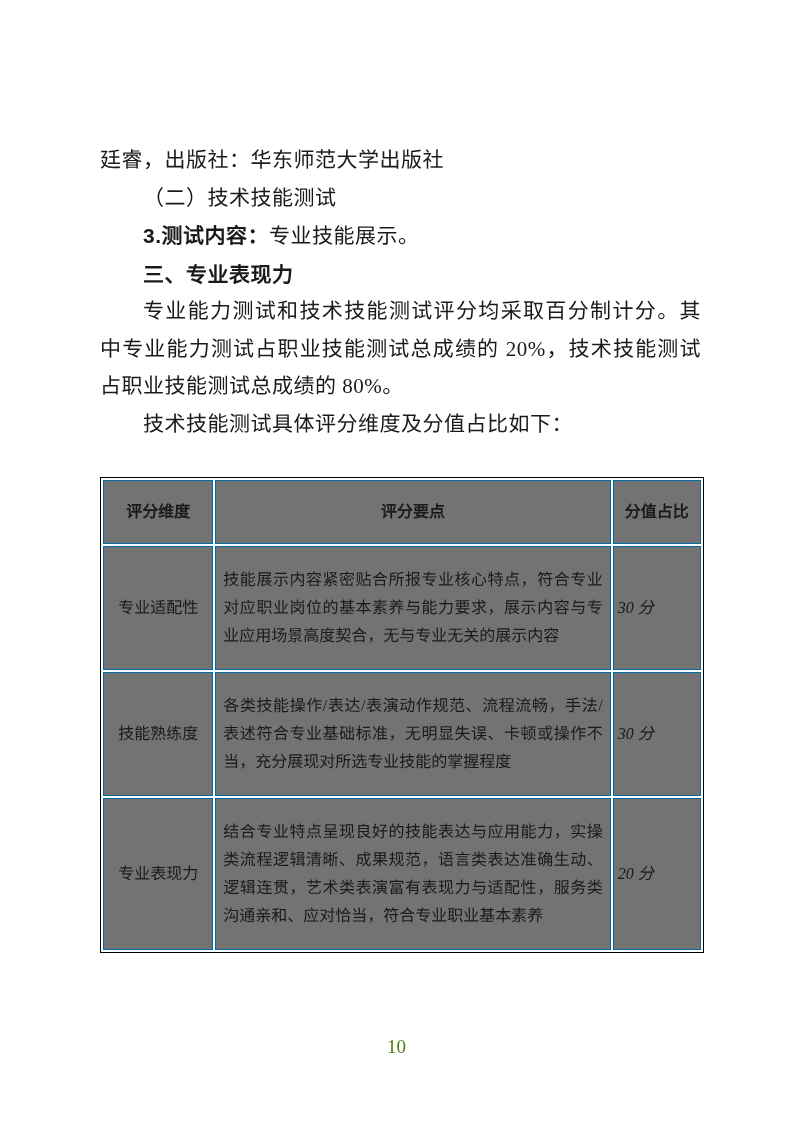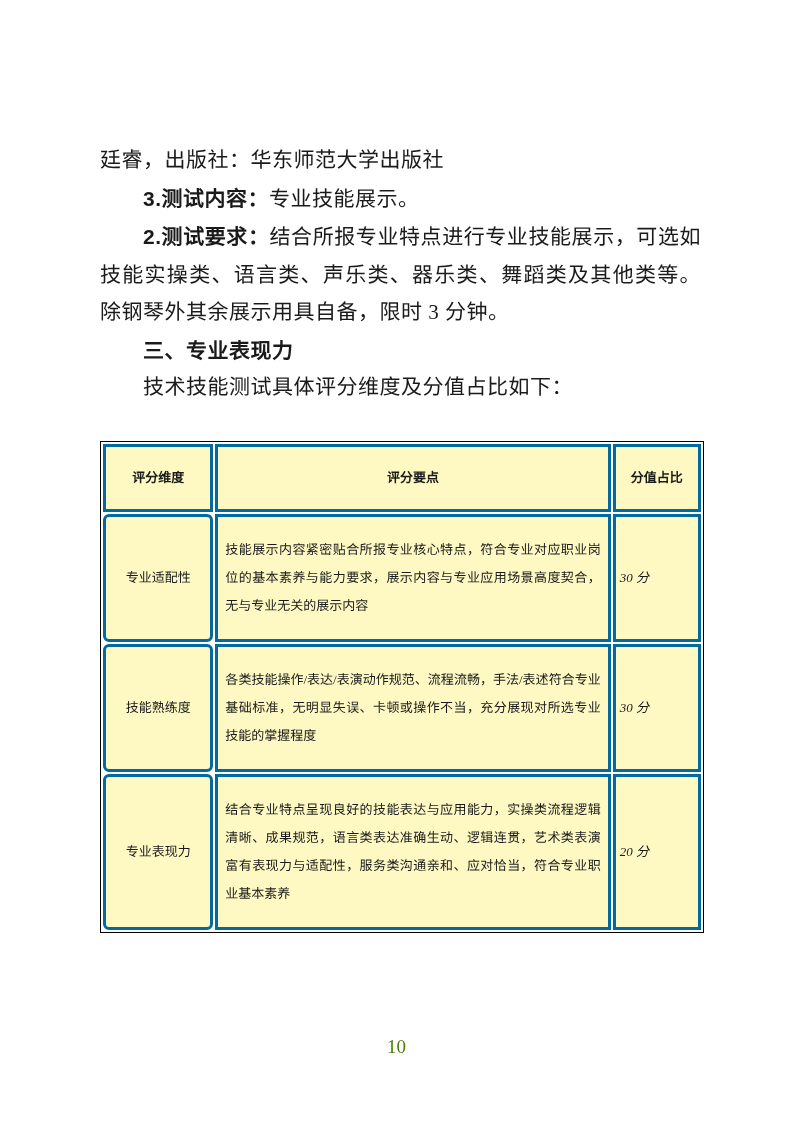--- a/index.html
+++ b/index.html
@@ -44,40 +44,39 @@
   table.score-table {
     margin-top: 34px;
     width: 604px;
     border: 1px solid #000000;
     border-spacing: 2px;
     border-collapse: separate;
     table-layout: fixed;
   }
   table.score-table th,
   table.score-table td {
-    border: 3px solid #0369a1;
-    font-size: 13px;
+    border: 1px solid #0369a1;
+    font-size: 16px;
     line-height: 28px;
     vertical-align: middle;
-    background: #fef9c3;
+    background: #737373;
   }
   col.c-dim   { width: 110px; }
   col.c-pts   { width: 394px; }
   col.c-score { width: 88px; }
   table.score-table th {
     height: 58px;
     font-weight: bold;
     text-align: center;
     padding: 2px 4px;
   }
   td.cell-dim {
     text-align: center;
     height: 88px;
     padding: 2px 4px;
-    border-radius: 6px;
   }
   td.cell-pts {
     text-align: justify;
     padding: 19px 7px;
   }
   td.cell-score {
     text-align: left;
     padding: 2px 4px;
     font-style: italic;
   }
@@ -94,27 +93,28 @@
 </style>
 </head>
 <body>
 
 <div class="page">
 
   <div class="doc">
 
     <p>廷睿，出版社：华东师范大学出版社</p>
 
+    <p class="indent kai">（二）技术技能测试</p>
 
     <p class="indent"><span class="hei">3.测试内容：</span><span>专业技能展示。</span></p>
 
-    <p class="indent"><span class="hei">2.测试要求：</span><span>结合所报专业特点进行专业技能展示，可选如技能实操类、语言类、声乐类、器乐类、舞蹈类及其他类等。除钢琴外其余展示用具自备，限时 3 分钟。</span></p>
 
     <p class="indent hei">三、专业表现力</p>
 
+    <p class="indent">专业能力测试和技术技能测试评分均采取百分制计分。其中专业能力测试占职业技能测试总成绩的 20%，技术技能测试占职业技能测试总成绩的 80%。</p>
 
     <p class="indent">技术技能测试具体评分维度及分值占比如下：</p>
 
     <table class="score-table">
       <colgroup>
         <col class="c-dim">
         <col class="c-pts">
         <col class="c-score">
       </colgroup>
       <thead>

